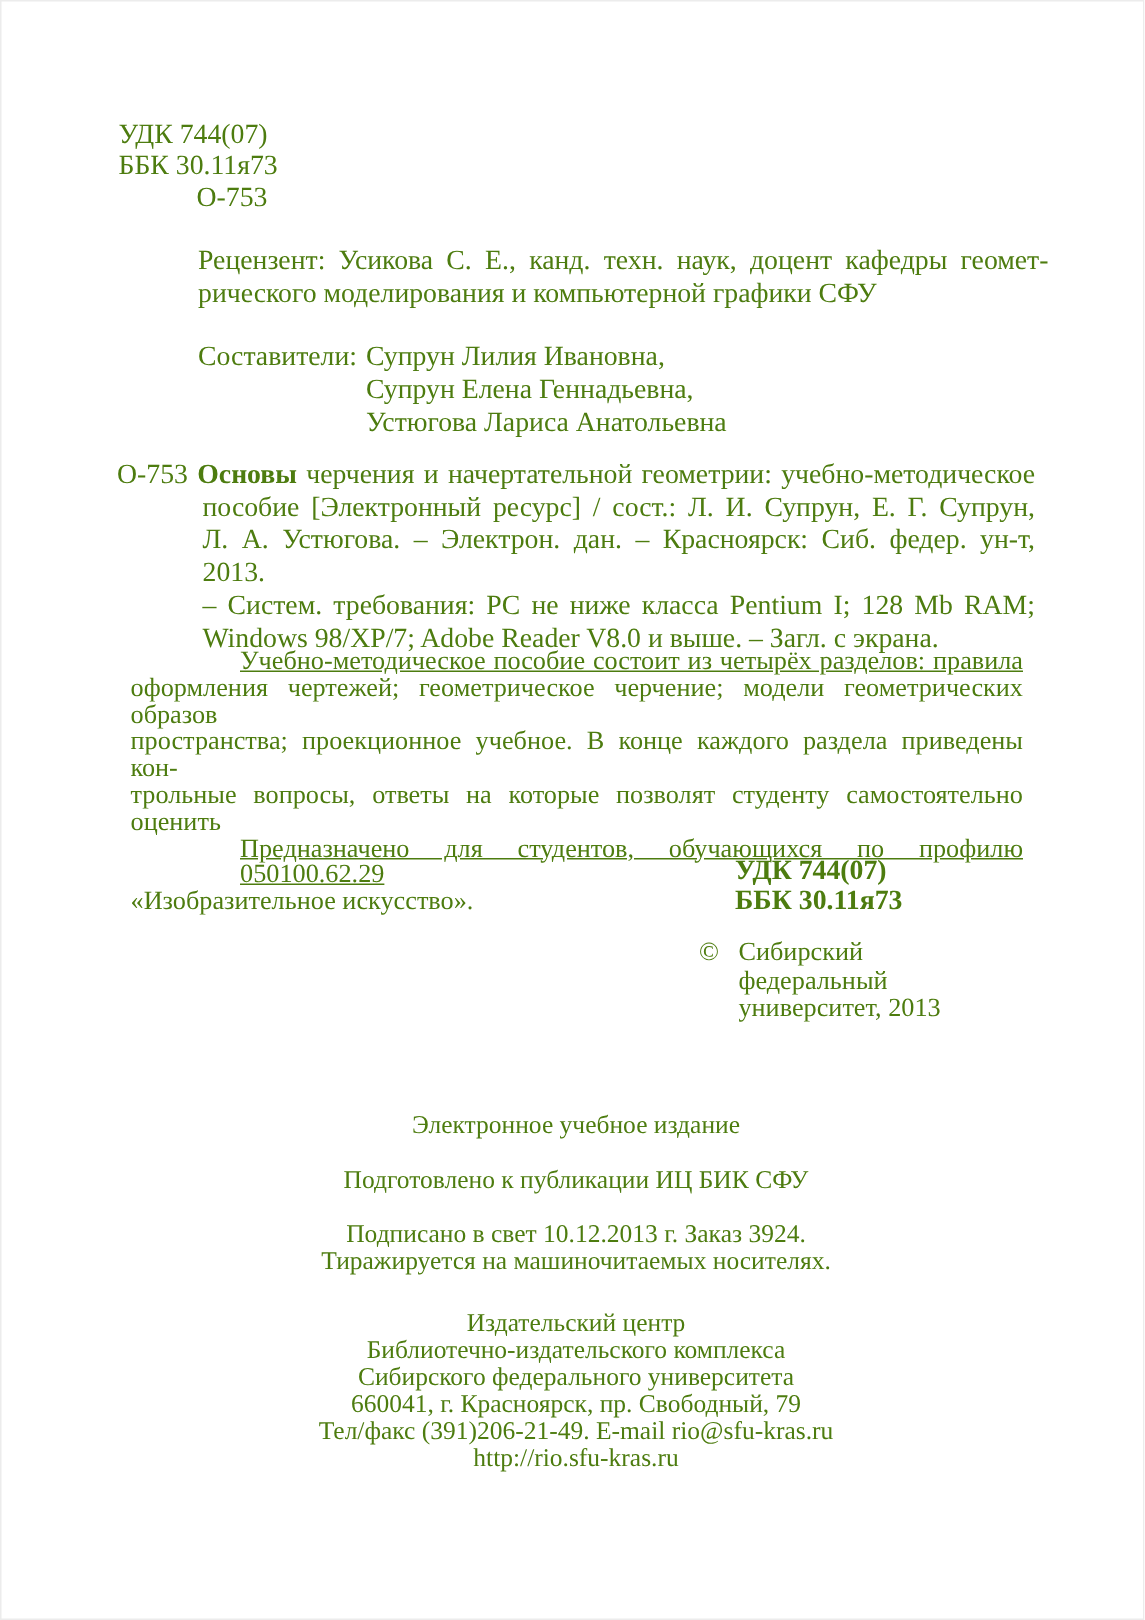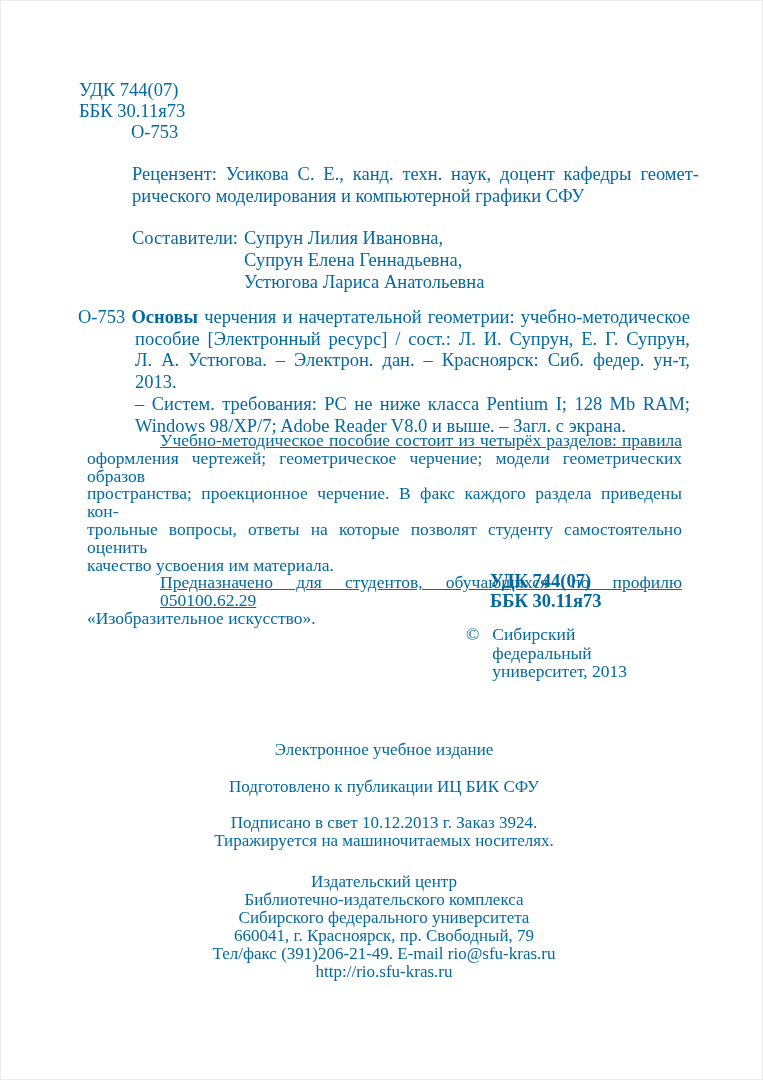--- a/index.html
+++ b/index.html
@@ -2,21 +2,21 @@
 <html lang="ru"><head>
 <meta charset="utf-8">
 <style>
   html,body{margin:0;padding:0;background:#ffffff;}
   .page{
     position:relative;
     width:763px;height:1080px;
     background:#ffffff;
     box-shadow:inset 0 0 0 1px #ececec;
     font-family:"Liberation Serif","DejaVu Serif",serif;
-    color:#0369a1;
+    color:#4d7c0f;
     overflow:hidden;
   }
   .abs{position:absolute;}
   .main{font-size:18.5px;line-height:22px;}
   .line{display:block;}
   .jl{text-align:justify;text-align-last:justify;}
   .ll{text-align:left;}
   
   #top-codes{left:79px;top:80px;line-height:21px;}
   #top-codes .code-line3{padding-left:52px;}
@@ -71,23 +71,22 @@
     <div class="line jl"><span>О-753</span> <b>Основы</b> <span>черчения и начертательной геометрии: учебно-методическое</span></div>
     <div class="line jl hang">пособие [Электронный ресурс] / сост.: Л. И. Супрун, Е. Г. Супрун,</div>
     <div class="line jl hang">Л. А. Устюгова. – Электрон. дан. – Красноярск: Сиб. федер. ун-т, 2013.</div>
     <div class="line jl hang">– Систем. требования: PC не ниже класса Pentium I; 128 Mb RAM;</div>
     <div class="line ll hang">Windows 98/XP/7; Adobe Reader V8.0 и выше. – Загл. с экрана.</div>
   </div>
 
   <div id="annotation" class="abs">
     <div class="line jl indent">Учебно-методическое пособие состоит из четырёх разделов: правила</div>
     <div class="line jl">оформления чертежей; геометрическое черчение; модели геометрических образов</div>
-    <div class="line jl">пространства; проекционное черчение. В факс каждого раздела приведены кон-</div>
+    <div class="line jl">пространства; проекционное учебное. В конце каждого раздела приведены кон-</div>
     <div class="line jl">трольные вопросы, ответы на которые позволят студенту самостоятельно оценить</div>
-    <div class="line ll">качество усвоения им материала.</div>
     <div class="line jl indent">Предназначено для студентов, обучающихся по профилю 050100.62.29</div>
     <div class="line ll">«Изобразительное искусство».</div>
   </div>
 
   <div id="right-codes" class="abs">
     <span class="line">УДК 744(07)</span>
     <span class="line">ББК 30.11я73</span>
   </div>
 
   <div id="copyright" class="abs">

